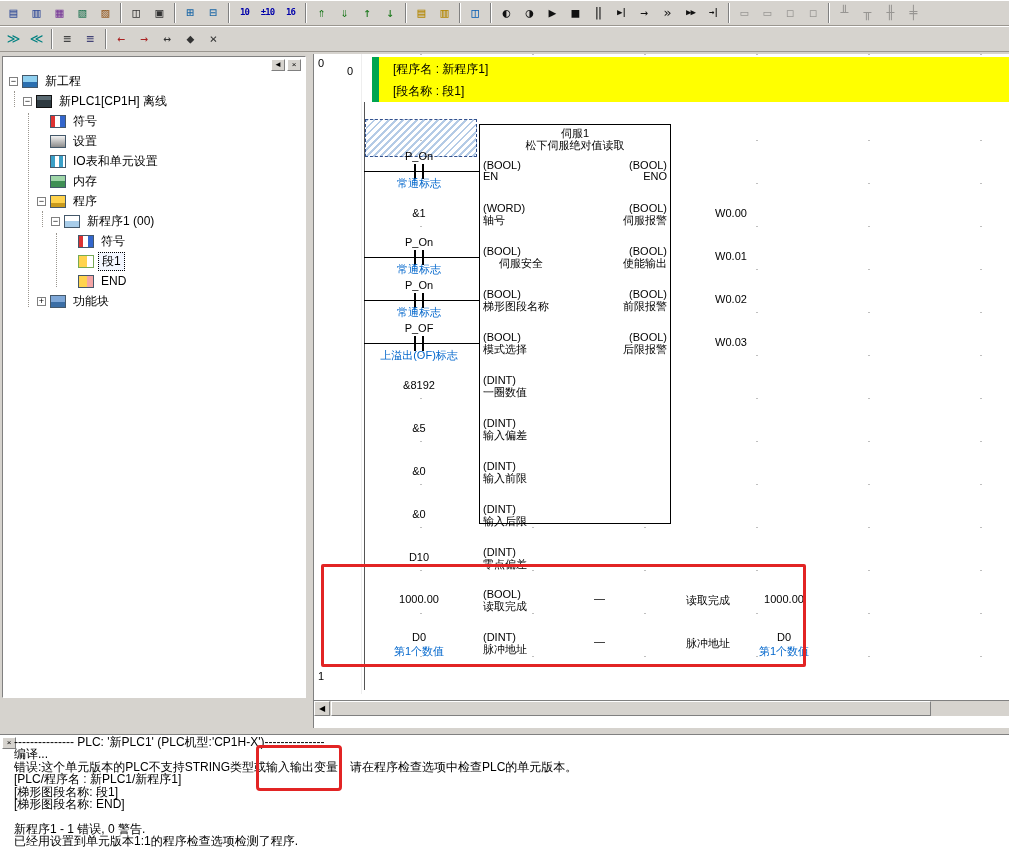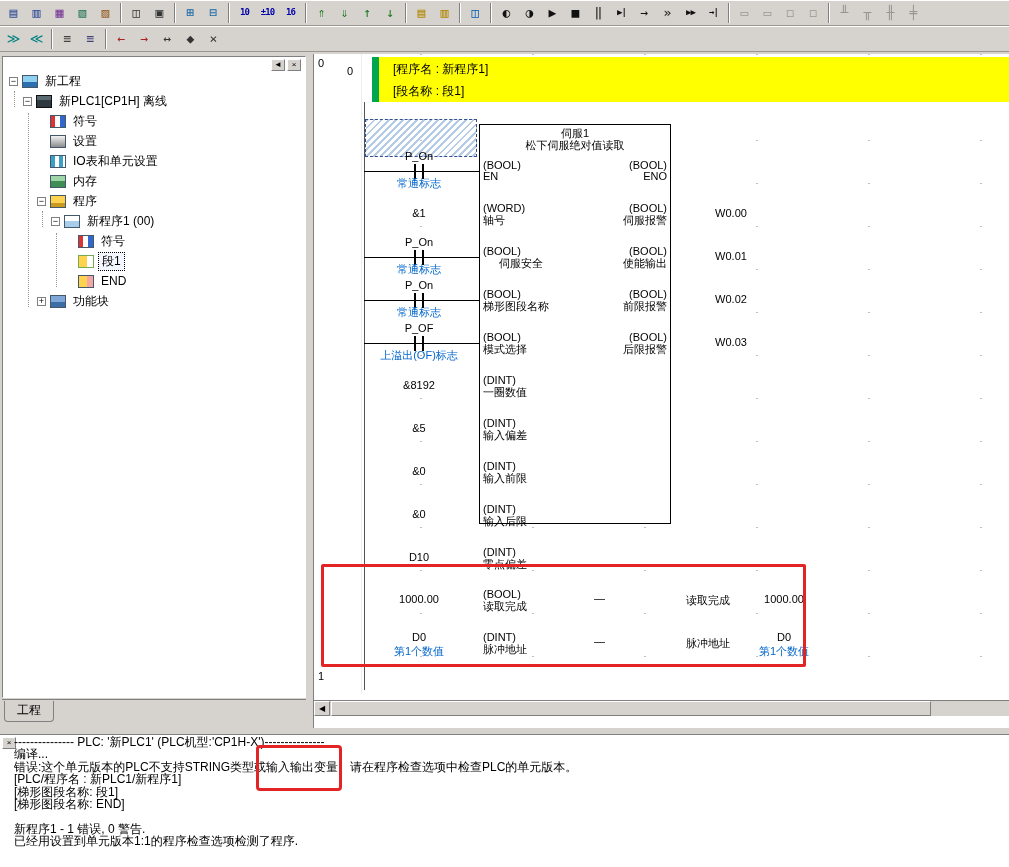--- a/index.html
+++ b/index.html
@@ -320,23 +320,20 @@
               <span class="expspace"></span>
               <span class="ti ti-end"></span>
               <span class="tlabel">END</span>
             </div>
             <div class="trow" style="padding-left: 32px;">
               <span class="exp">+</span>
               <span class="ti ti-funcblock"></span>
               <span class="tlabel">功能块</span>
             </div>
           </div>
-      </div>
-      <div class="tabrow">
-        <span class="tab">工程</span>
       </div>
     </div>
 
     <div class="ladderpanel">
       <div class="canvas">
         <div class="dots"></div>
         <span class="rnum" style="left:4px;top:3px">0</span>
         <span class="rnum" style="left:33px;top:11px">0</span>
         <span class="rnum" style="left:4px;top:616px">1</span>
         <div class="bgreen"></div>

